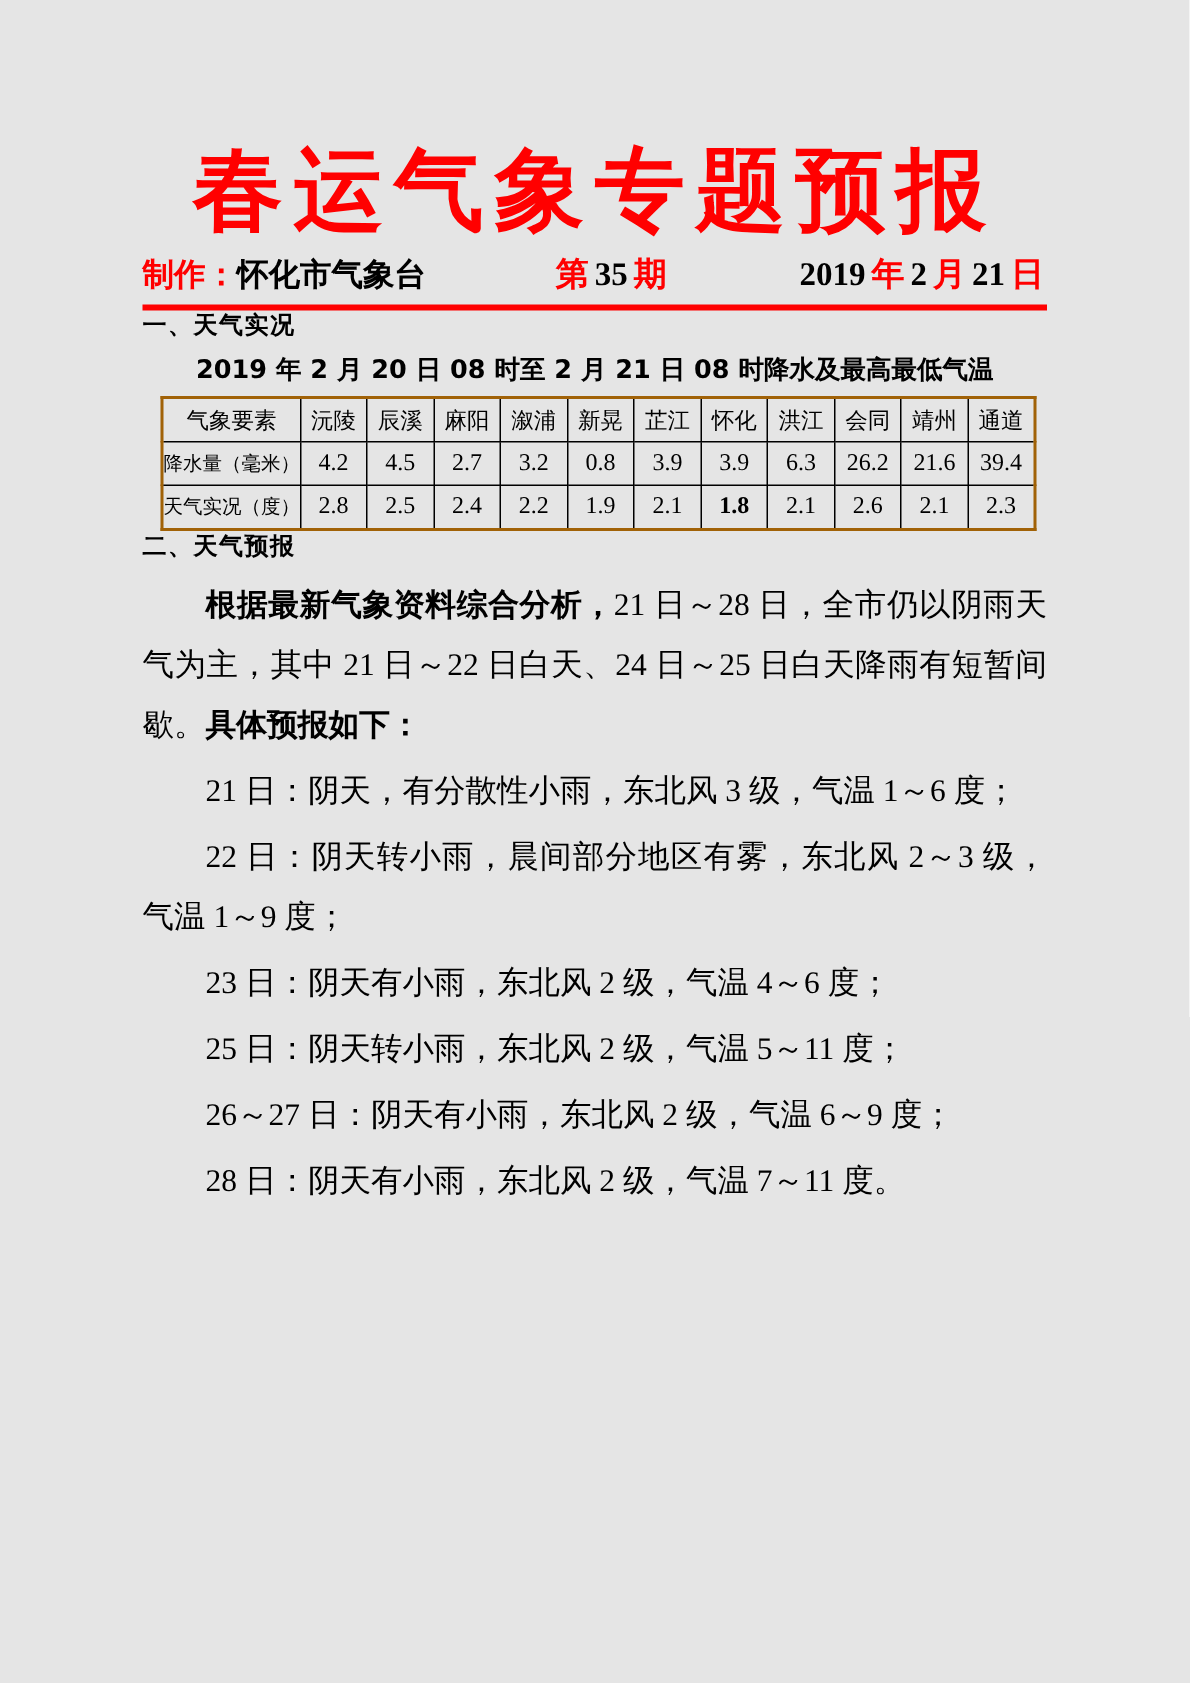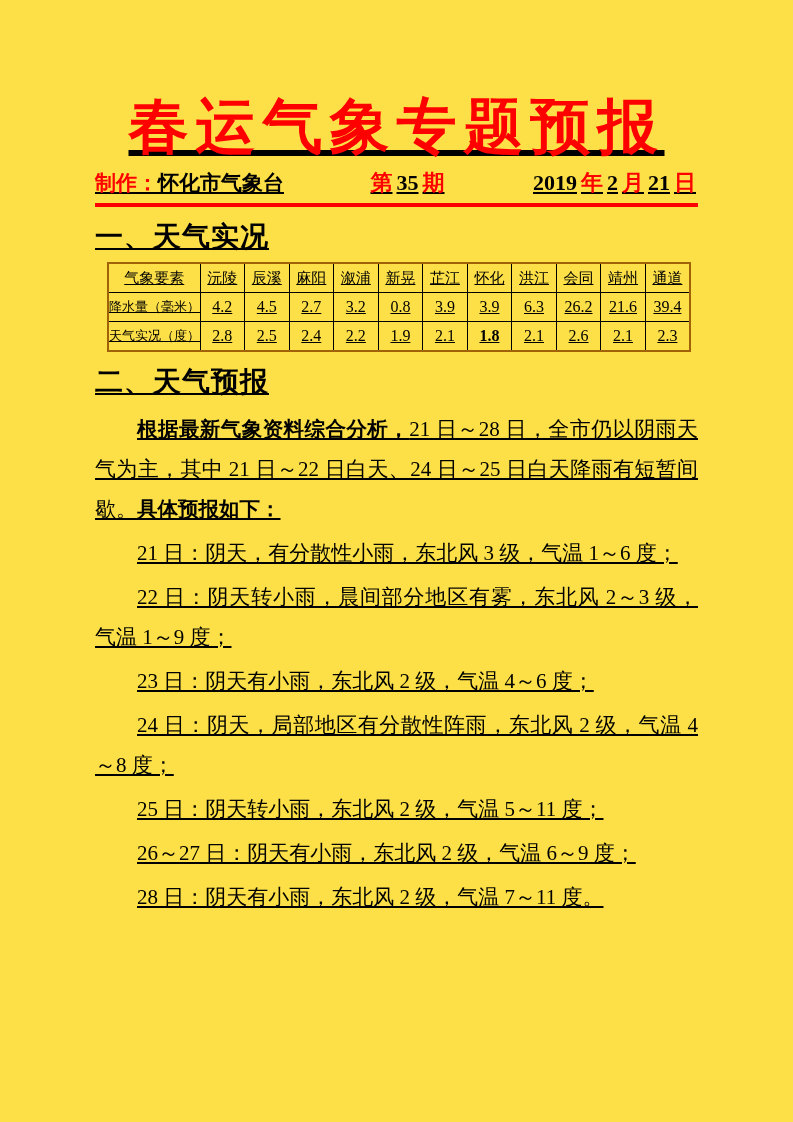--- a/index.html
+++ b/index.html
@@ -1,27 +1,26 @@
 <!DOCTYPE html>
 <html><head>
 <meta charset="utf-8">
 <style>
   html, body { margin: 0; padding: 0; background: #ffffff; }
   .page {
     position: relative;
     width: 793px;
     height: 1122px;
     margin: 0 auto;
-    background: #fde047;
+    background: #e5e5e5;
     box-sizing: border-box;
     padding: 88px 95px 0 95px;
     color: #000;
     font-family: "Liberation Serif", "DejaVu Serif", serif;
     overflow: hidden;
-    text-decoration: underline;
   }
   .doc-title {
     text-align: center;
     color: #ff0000;
     font-weight: bold;
     font-size: 60px;
     line-height: 1.3;
     letter-spacing: 7px;
     font-family: "Liberation Serif", "DejaVu Serif", serif;
     white-space: nowrap;
@@ -41,22 +40,22 @@
   .black { color: #000000; }
   .red-rule {
     height: 4px;
     background: #ff0000;
     margin-top: 5px;
     border: none;
   }
   .section-heading {
     font-family: "DejaVu Sans", "Liberation Sans", sans-serif;
     font-weight: bold;
-    font-size: 28px;
-    margin-top: 11px;
+    font-size: 16px;
+    margin-top: 0;
     letter-spacing: 1px;
   }
   .table-title {
     text-align: center;
     font-family: "DejaVu Sans", "Liberation Sans", sans-serif;
     font-weight: bold;
     font-size: 17px;
     margin-top: 7px;
   }
   table.weather {
@@ -111,20 +110,21 @@
     </div>
     <div class="date-line">
       <span class="black">2019</span><span class="red">年</span><span class="black">2</span><span class="red">月</span><span class="black">21</span><span class="red">日</span>
     </div>
   </div>
 
   <div class="red-rule"></div>
 
   <div class="section-heading">一、天气实况</div>
 
+  <div class="table-title">2019 年 2 月 20 日 08 时至 2 月 21 日 08 时降水及最高最低气温</div>
 
   <table class="weather">
     <colgroup>
         <col class="first">
       </colgroup>
     <thead>
       <tr>
           <th class="col-head">气象要素</th>
           <th class="col-head">沅陵</th>
           <th class="col-head">辰溪</th>
@@ -171,19 +171,18 @@
       </tbody>
   </table>
 
   <div class="section-heading">二、天气预报</div>
 
   <div class="body-text">
     <p><span class="bold-seg">根据最新气象资料综合分析，</span><span>21 日～28 日，全市仍以阴雨天气为主，其中 21 日～22 日白天、24 日～25 日白天降雨有短暂间歇。</span><span class="bold-seg">具体预报如下：</span></p>
     <p>21 日：阴天，有分散性小雨，东北风 3 级，气温 1～6 度；</p>
     <p>22 日：阴天转小雨，晨间部分地区有雾，东北风 2～3 级，气温 1～9 度；</p>
     <p>23 日：阴天有小雨，东北风 2 级，气温 4～6 度；</p>
-    <p>24 日：阴天，局部地区有分散性阵雨，东北风 2 级，气温 4～8 度；</p>
     <p>25 日：阴天转小雨，东北风 2 级，气温 5～11 度；</p>
     <p>26～27 日：阴天有小雨，东北风 2 级，气温 6～9 度；</p>
     <p>28 日：阴天有小雨，东北风 2 级，气温 7～11 度。</p>
   </div>
 
 </div>
 
 </body></html>

